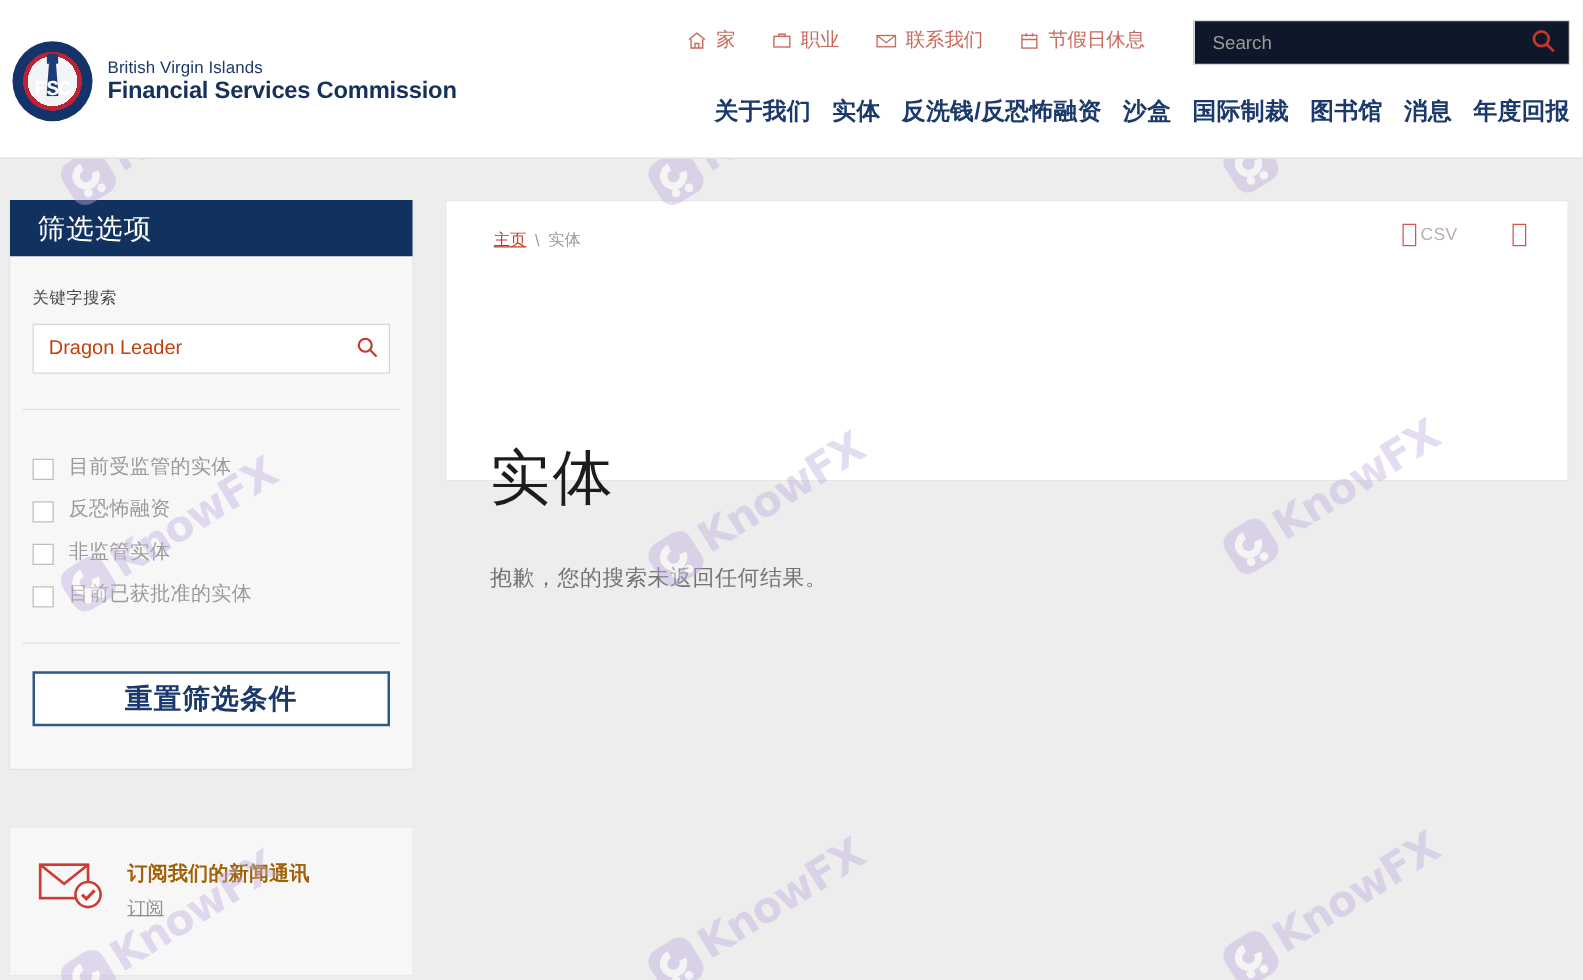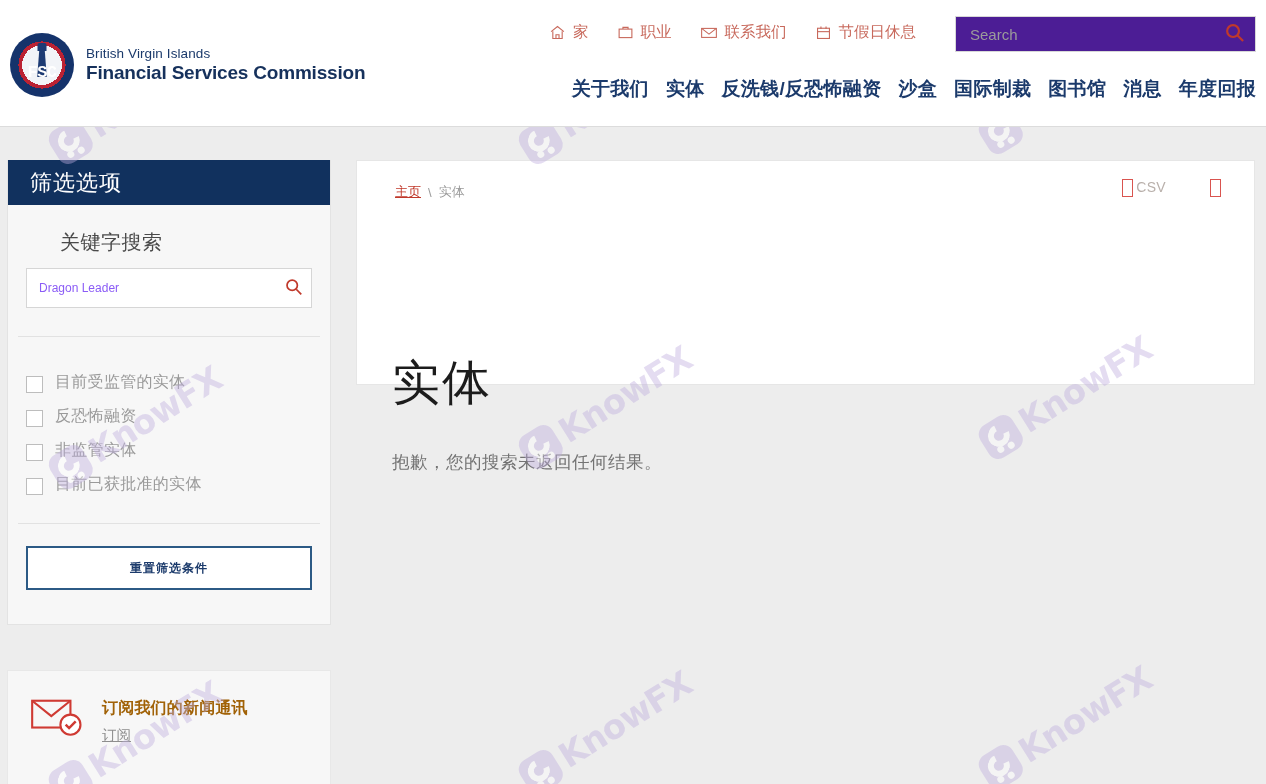--- a/index.html
+++ b/index.html
@@ -130,21 +130,21 @@
     text-decoration:none;
     cursor:pointer;
   }
   .util-item svg{ display:block; }
 
   #header-search{
     position:absolute;
     left:955px; top:16px;
     width:301px; height:36px;
     border:1px solid #d8d8d8;
-    background:#4c1d95;
+    background:#0f172a;
     display:flex;
     align-items:center;
   }
   #header-search input{
     flex:1;
     border:0; outline:0;
     padding:0 10px 0 14px;
     font-size:15px;
     color:#8c8c8c;
     font-family:inherit;
@@ -199,38 +199,37 @@
     display:flex; align-items:center;
     padding-left:22px;
   }
   #filter-panel-title{
     color:#fff;
     font-size:22px;
     letter-spacing:1px;
   }
   .filter-section{ padding:24px 18px 0 18px; }
   #keyword-label{
-    font-size:20px;
+    font-size:13px;
     color:#4a4a4a;
     margin-bottom:12px;
     letter-spacing:.5px;
-    margin-left:34px;
   }
   #keyword-box{
     height:40px;
     border:1px solid #d6d6d6;
     background:#fff;
     display:flex;align-items:center;
   }
   #keyword-input{
     flex:1;
     border:0;outline:0;
     padding:0 6px 0 12px;
-    font-size:12px;
-    color:#8b5cf6;
+    font-size:16px;
+    color:#c2410c;
     background:transparent;
     font-family:inherit;
   }
   #keyword-search-btn{
     width:36px;height:38px;
     background:transparent;border:0;cursor:pointer;
     display:flex;align-items:center;justify-content:center;
   }
   .sidebar-divider{
     height:1px;
@@ -256,21 +255,21 @@
     color:#9a9a9a;
     letter-spacing:.3px;
   }
   #reset-wrap{ padding:22px 18px 34px 18px; }
   #reset-btn{
     width:100%;
     height:44px;
     background:#fff;
     border:2px solid #2c5a85;
     color:#1b3a6b;
-    font-size:12px;
+    font-size:22px;
     font-weight:bold;
     letter-spacing:1px;
     cursor:pointer;
     font-family:Liberation Sans, sans-serif;
   }
 
   #newsletter-box{
     margin-top:45px;
     background:#f7f7f7;
     border:1px solid #e8e8e8;

